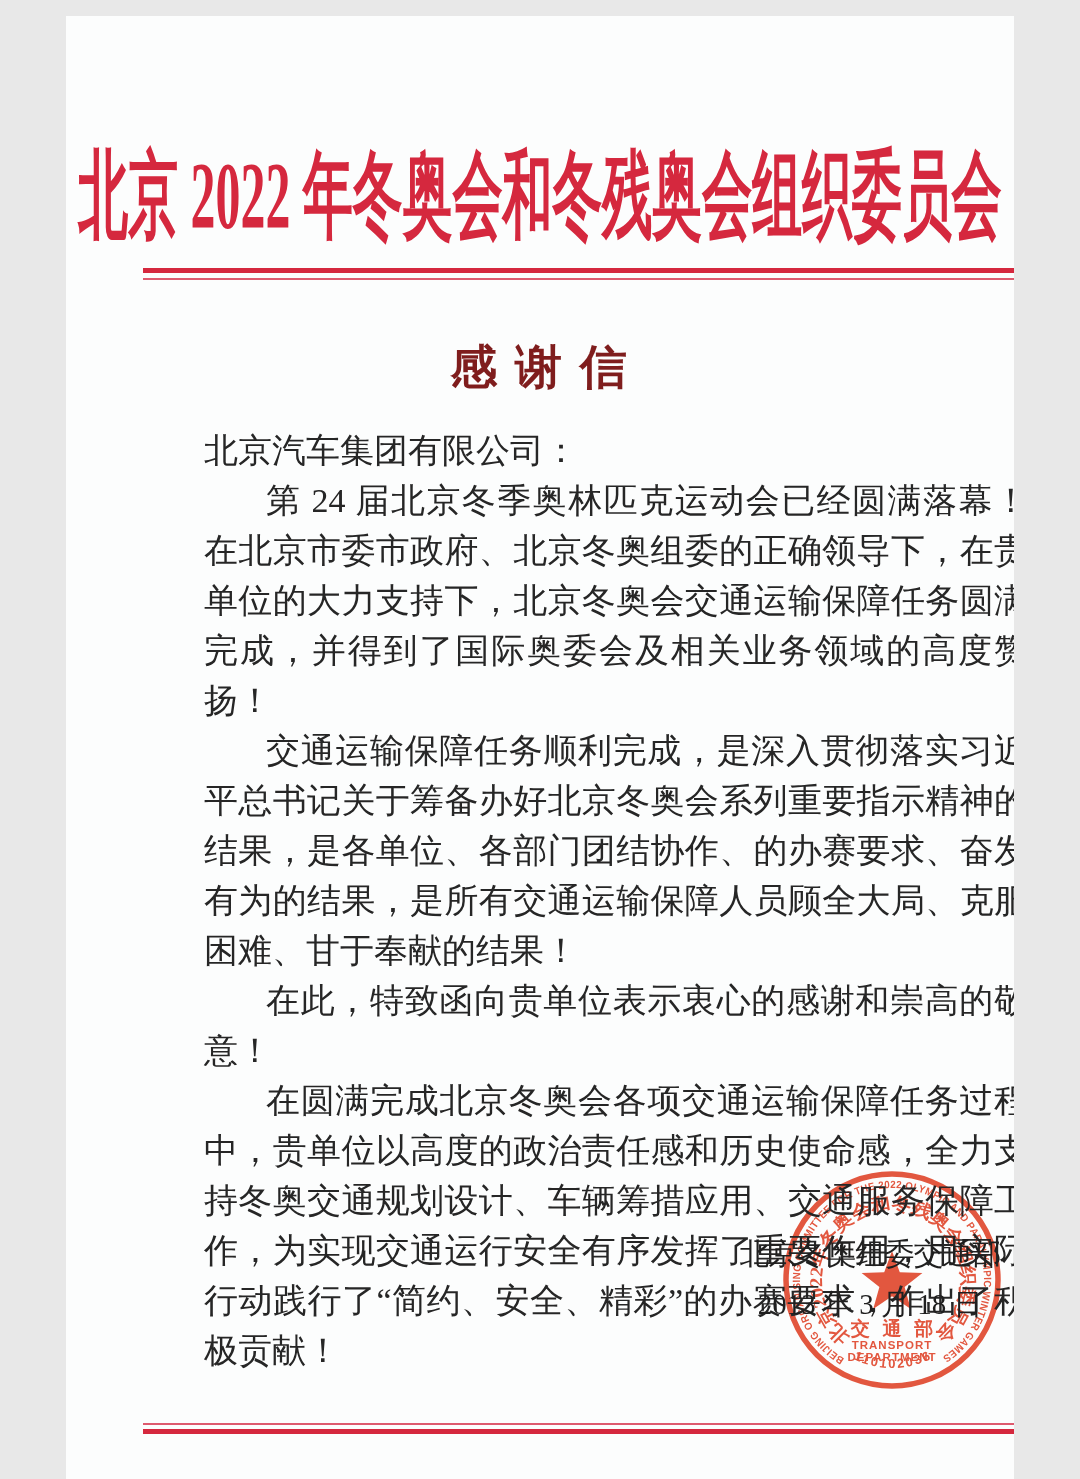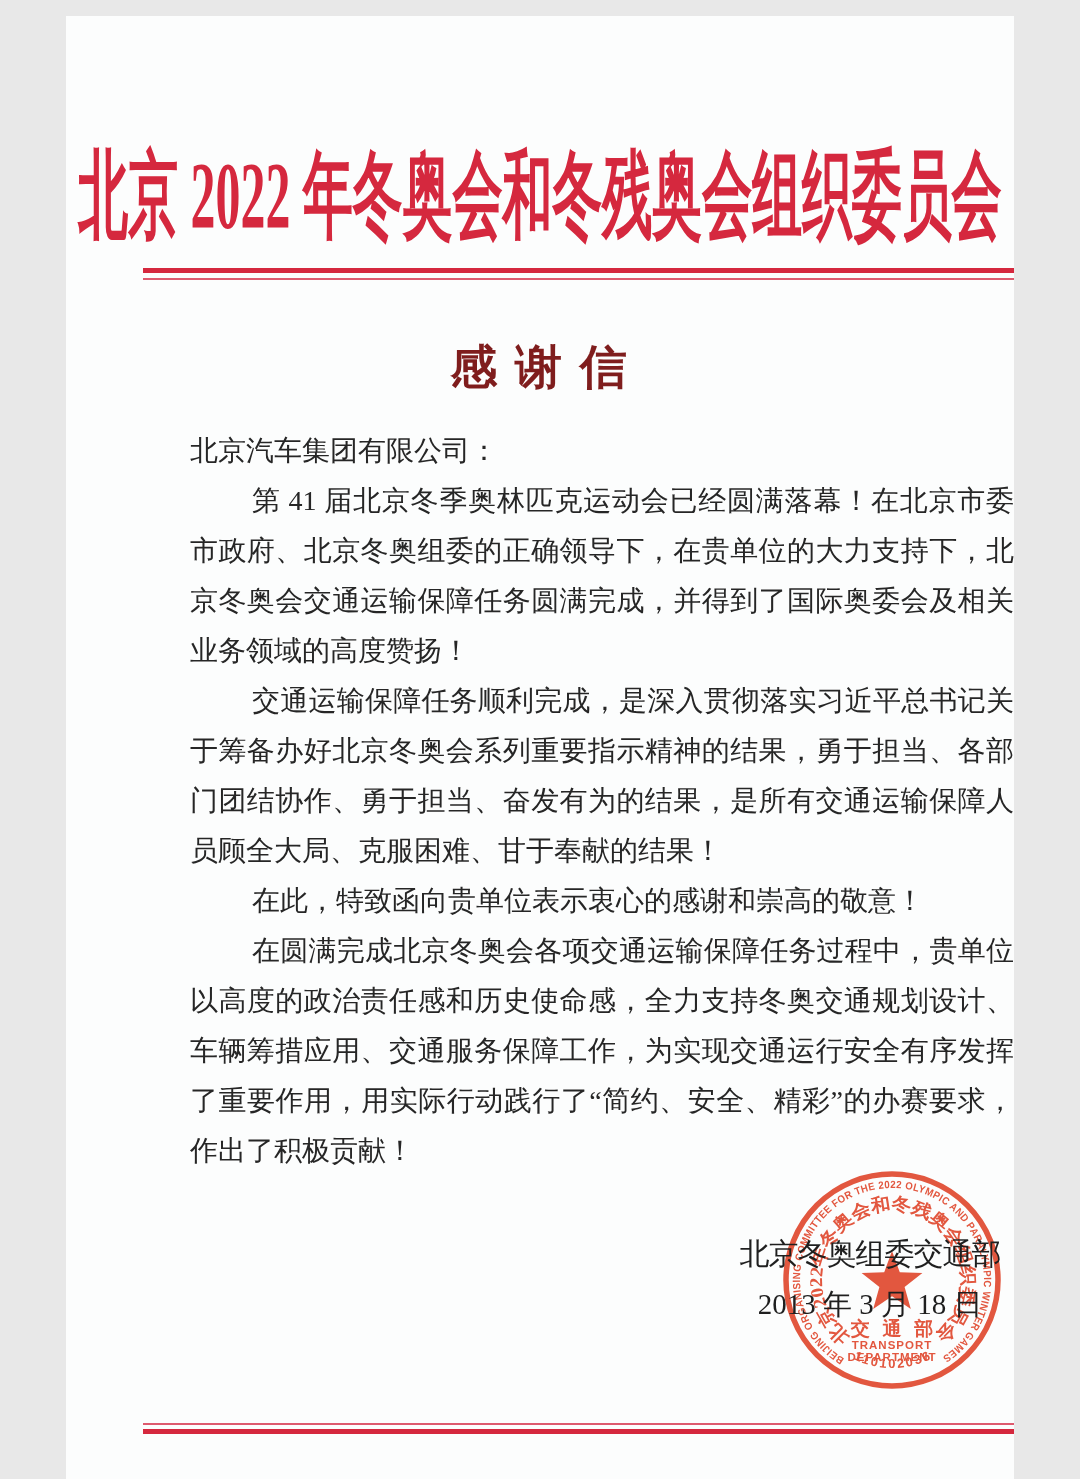--- a/index.html
+++ b/index.html
@@ -42,22 +42,22 @@
     position:absolute;top:326px;left:0;right:0;
     margin:0;
     text-align:center;
     font-size:47px;line-height:1.1;
     font-weight:700;
     letter-spacing:3px;
     color:#7f1d1d;
   }
   
   .letter-body{
-    position:absolute;top:410px;left:124px;width:824px;
-    font-size:28px;line-height:50px;
+    position:absolute;top:410px;left:138px;width:824px;
+    font-size:34px;line-height:50px;
     color:var(--ink);
     text-align:justify;
     z-index:2;
   }
   .letter-body p{margin:0;text-indent:62px;}
   .letter-body p.salutation{text-indent:0;}
   
   .closing{
     position:absolute;top:1218px;left:636px;width:336px;
     text-align:center;
@@ -90,22 +90,22 @@
       <span class="org-title">北京 2022 年冬奥会和冬残奥会组织委员会</span>
     </div>
     <div class="rule rule-top-thick"></div>
     <div class="rule rule-top-thin"></div>
   </header>
 
   <h1 class="letter-title">感 谢 信</h1>
 
   <main class="letter-body">
     <p class="salutation">北京汽车集团有限公司：</p>
-    <p>第 41 届北京冬季奥林匹克运动会已经圆满落幕！在北京市委市政府、北京冬奥组委的正确领导下，在贵单位的大力支持下，北京冬奥会交通运输保障任务圆满完成，并得到了国际奥委会及相关业务领域的高度赞扬！</p>
-    <p>交通运输保障任务顺利完成，是深入贯彻落实习近平总书记关于筹备办好北京冬奥会系列重要指示精神的结果，勇于担当、各部门团结协作、勇于担当、奋发有为的结果，是所有交通运输保障人员顾全大局、克服困难、甘于奉献的结果！</p>
+    <p>第 24 届北京冬季奥林匹克运动会已经圆满落幕！在北京市委市政府、北京冬奥组委的正确领导下，在贵单位的大力支持下，北京冬奥会交通运输保障任务圆满完成，并得到了国际奥委会及相关业务领域的高度赞扬！</p>
+    <p>交通运输保障任务顺利完成，是深入贯彻落实习近平总书记关于筹备办好北京冬奥会系列重要指示精神的结果，是各单位、各部门团结协作、的办赛要求、奋发有为的结果，是所有交通运输保障人员顾全大局、克服困难、甘于奉献的结果！</p>
     <p>在此，特致函向贵单位表示衷心的感谢和崇高的敬意！</p>
     <p>在圆满完成北京冬奥会各项交通运输保障任务过程中，贵单位以高度的政治责任感和历史使命感，全力支持冬奥交通规划设计、车辆筹措应用、交通服务保障工作，为实现交通运行安全有序发挥了重要作用，用实际行动践行了“简约、安全、精彩”的办赛要求，作出了积极贡献！</p>
   </main>
 
   <svg class="seal" viewBox="0 0 230 230" aria-hidden="true">
     <defs>
       <path id="arcEn" d="M 69 194.7 A 92 92 0 1 1 161 194.7" fill="none"></path>
       <path id="arcZh" d="M 74.8 172.3 A 70 70 0 1 1 155.2 172.3" fill="none"></path>
       <path id="arcNum" d="M 71 191.2 A 88 88 0 0 0 159 191.2" fill="none"></path>
     </defs>

